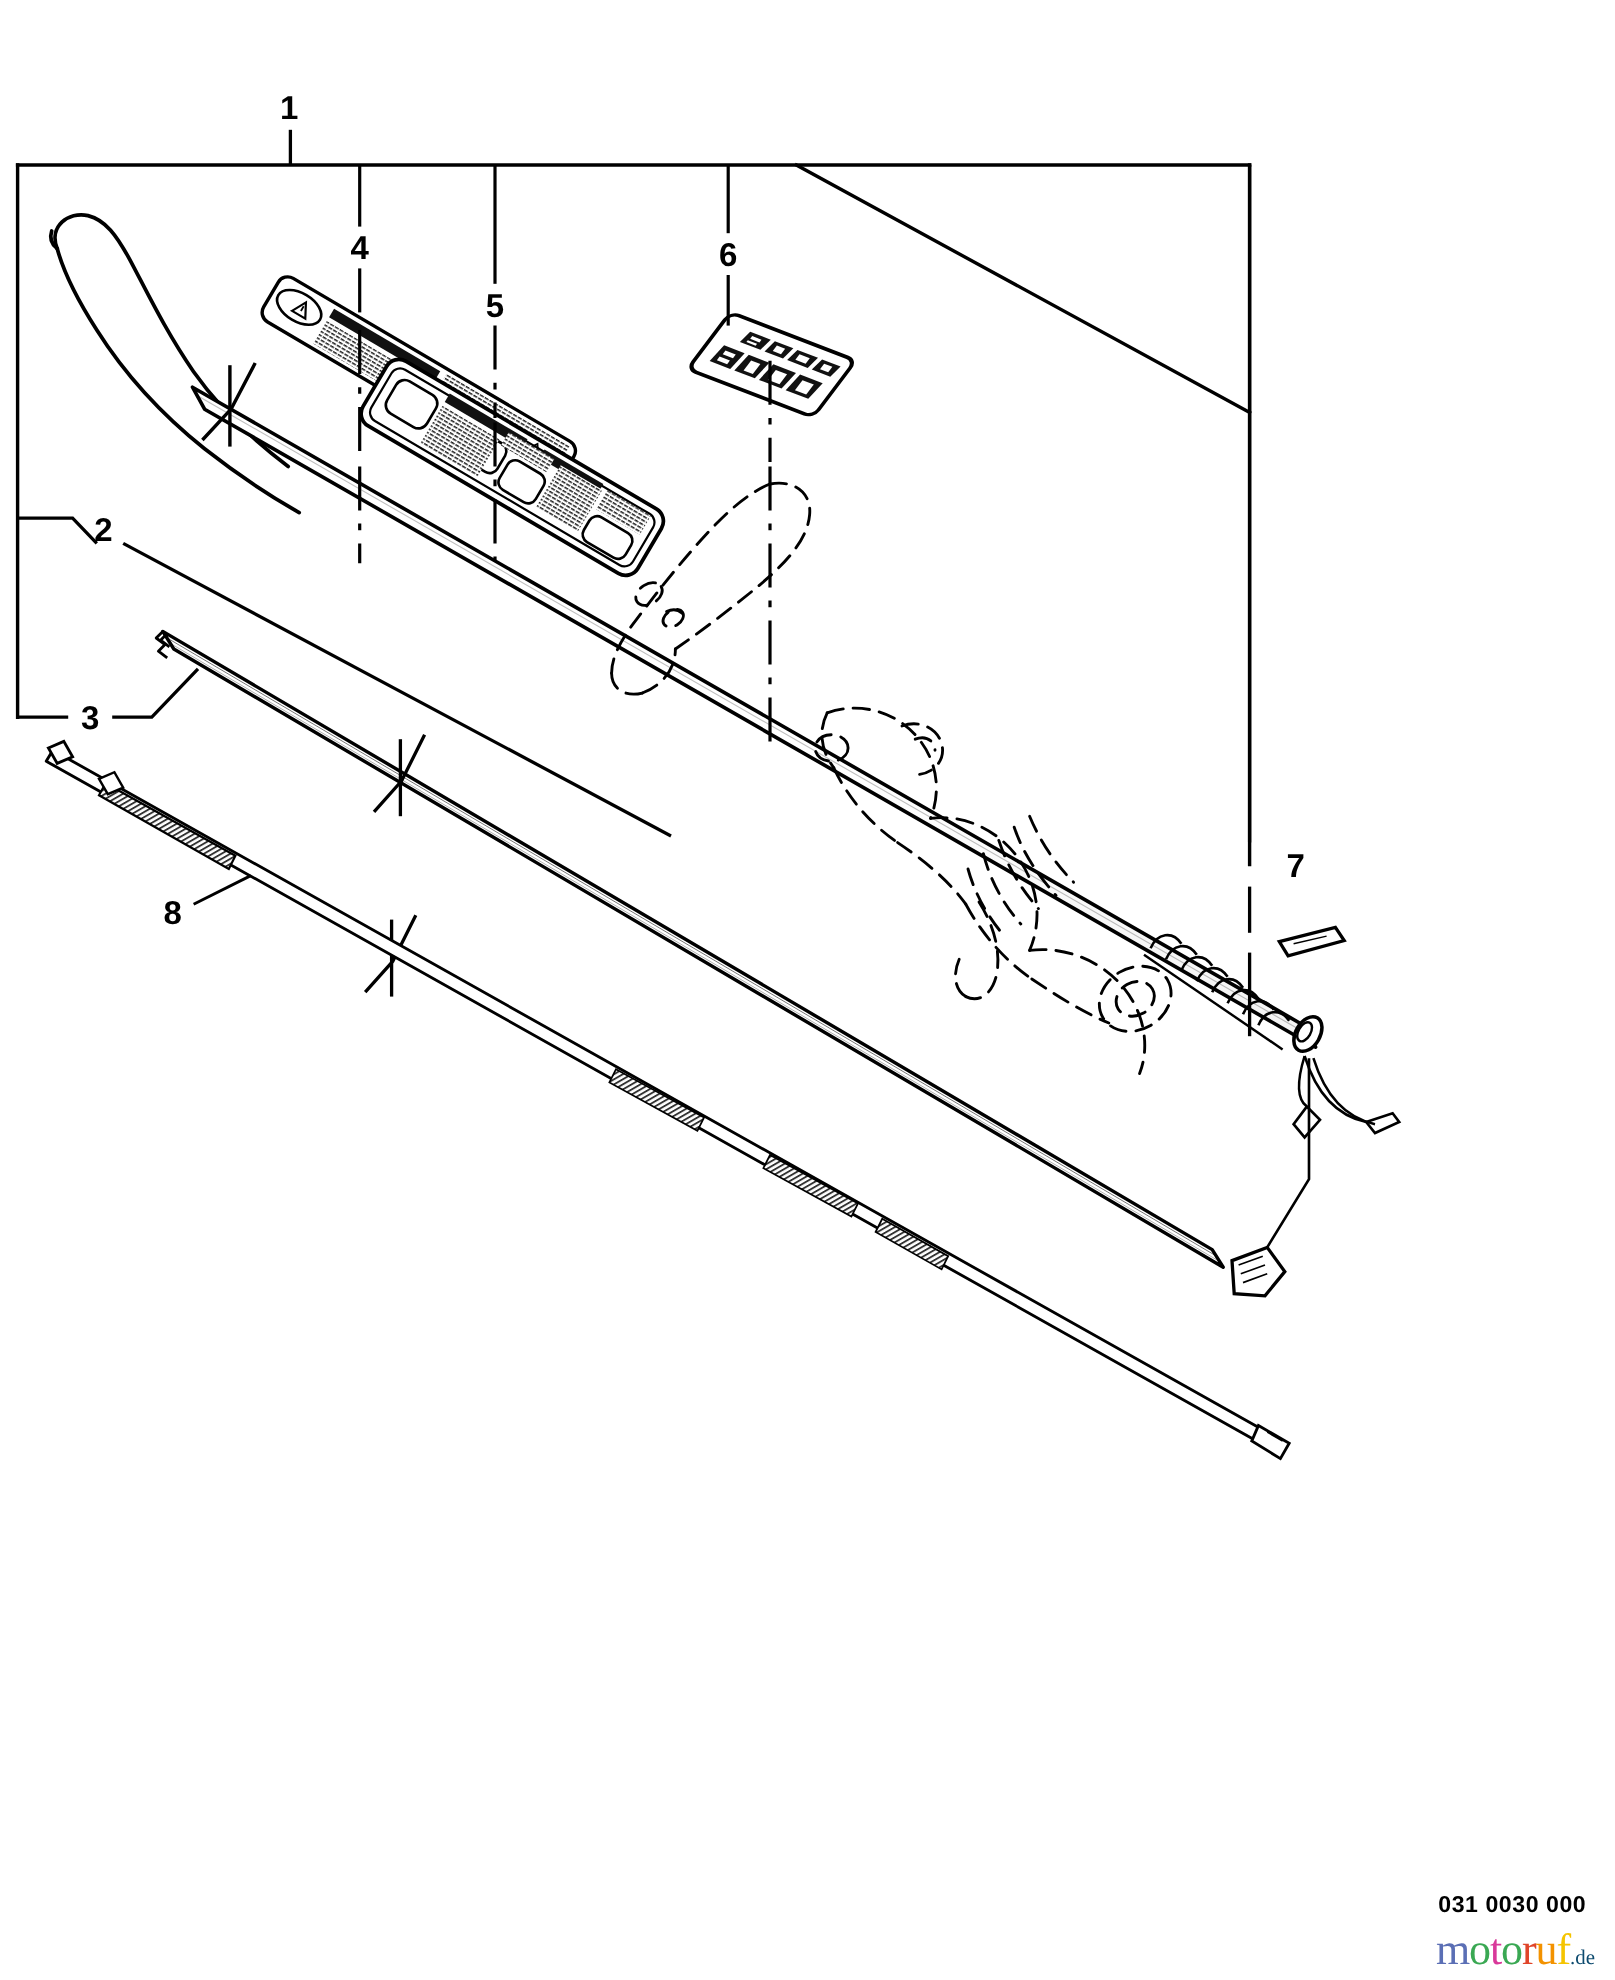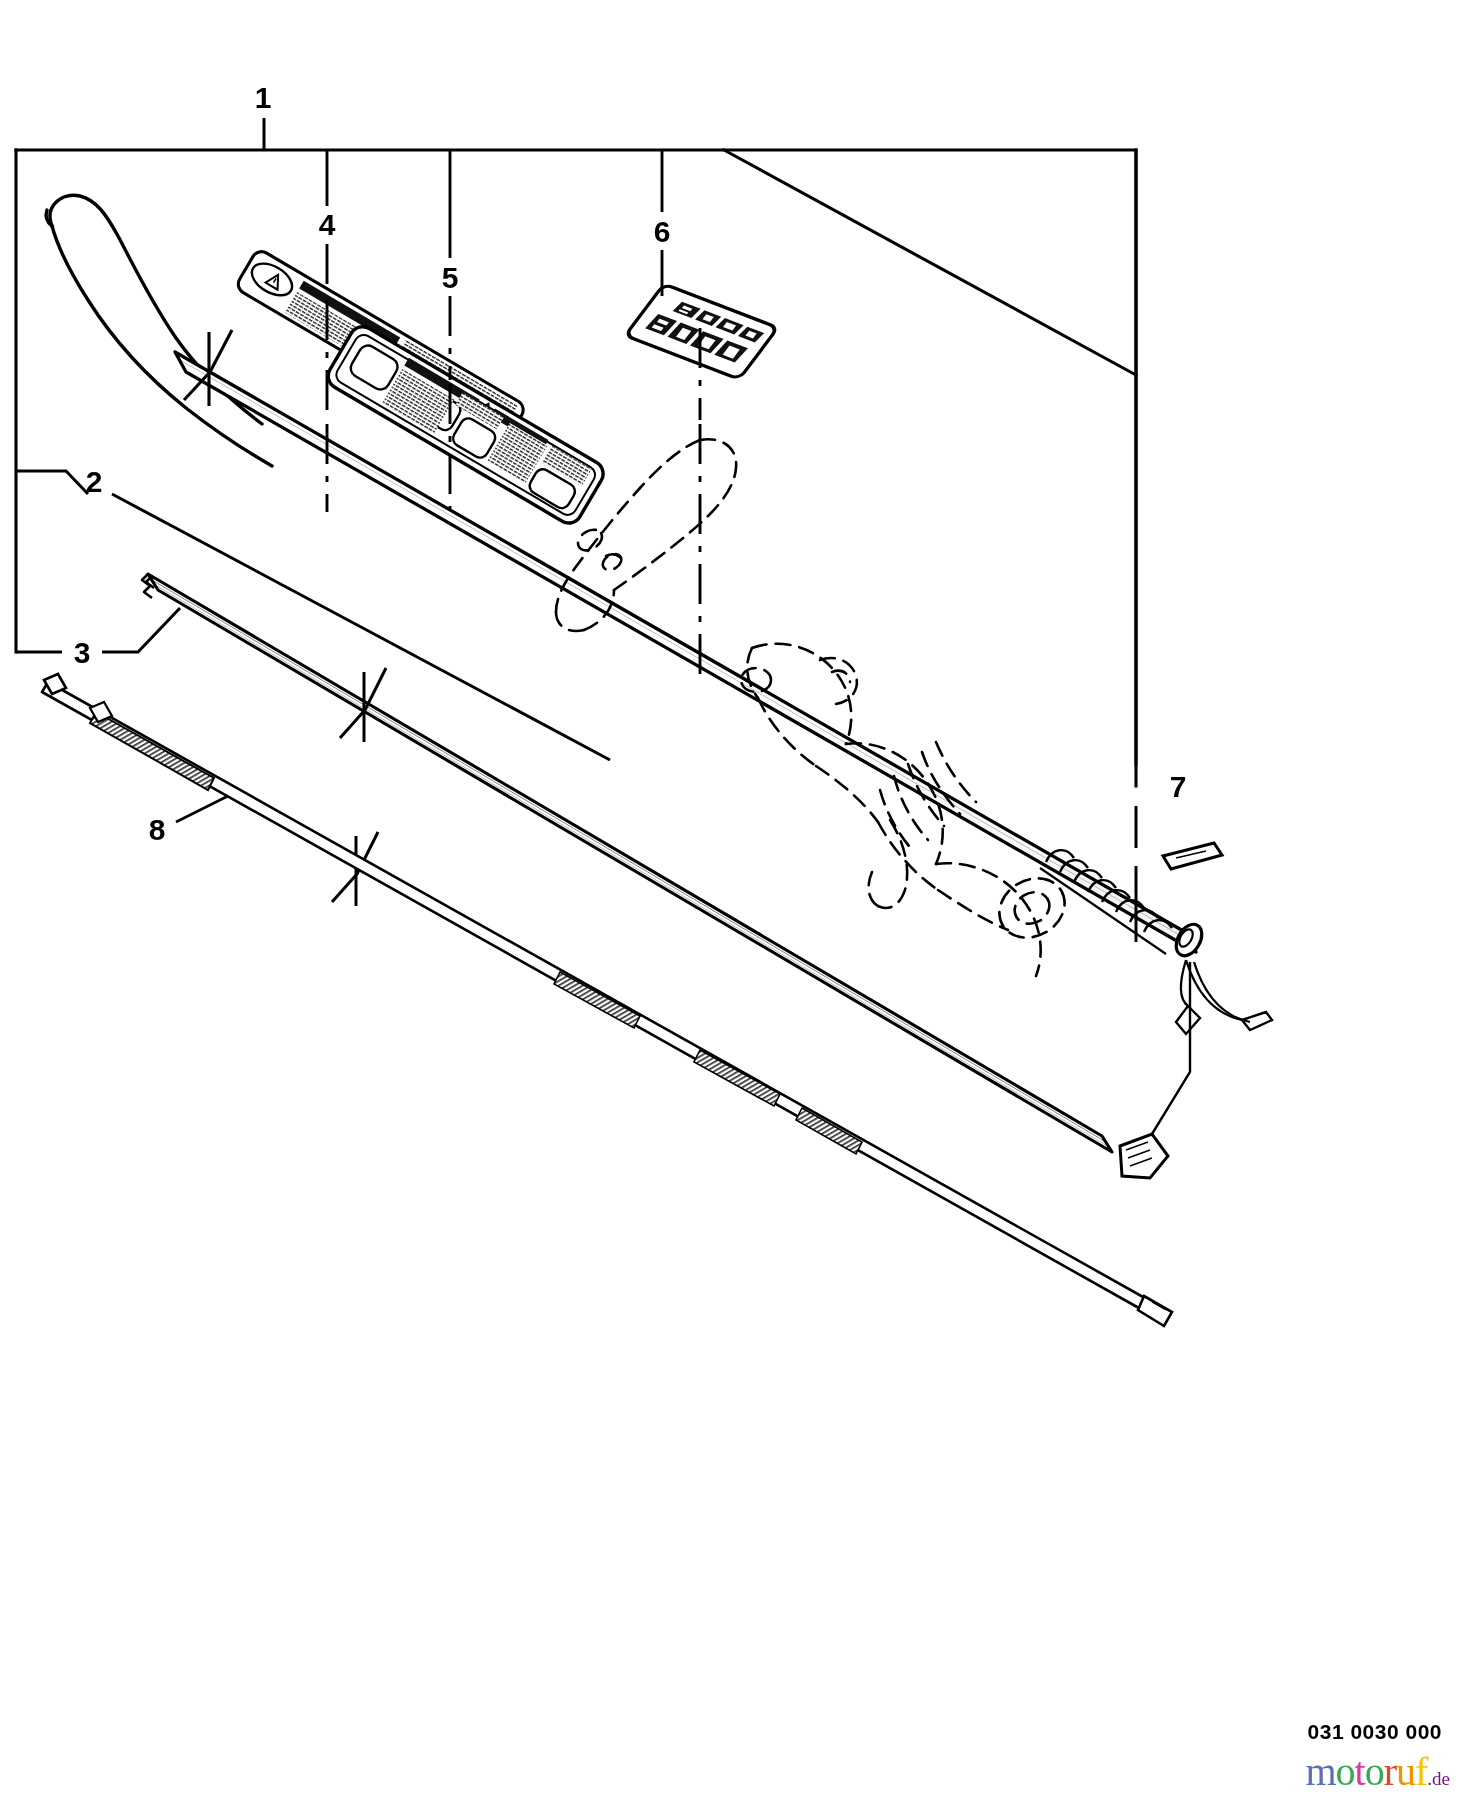--- a/index.html
+++ b/index.html
@@ -364,16 +364,16 @@
       <text class="callout-num" x="662" y="242" text-anchor="middle">6</text>
       <text class="callout-num" x="1178" y="797" text-anchor="middle">7</text>
       <text class="callout-num" x="157" y="840" text-anchor="middle">8</text>
     </g>
 
   </svg>
 
   <div class="partnum">031 0030 000</div>
 
   <div class="watermark">
-    <span style="color: rgb(91, 111, 181);">m</span><span style="color: rgb(58, 168, 83);">o</span><span style="color: rgb(217, 57, 154);">t</span><span style="color: rgb(58, 168, 83);">o</span><span style="color: rgb(224, 69, 42);">r</span><span style="color: rgb(243, 146, 0);">u</span><span style="color: rgb(245, 196, 0);">f</span><span class="wm-de" style="color: #701a75;">.de</span>
+    <span style="color: rgb(91, 111, 181);">m</span><span style="color: rgb(58, 168, 83);">o</span><span style="color: rgb(217, 57, 154);">t</span><span style="color: rgb(58, 168, 83);">o</span><span style="color: rgb(224, 69, 42);">r</span><span style="color: rgb(243, 146, 0);">u</span><span style="color: rgb(245, 196, 0);">f</span><span class="wm-de" style="color: #0c4a6e;">.de</span>
   </div>
 
 </div>
 
 </body></html>

